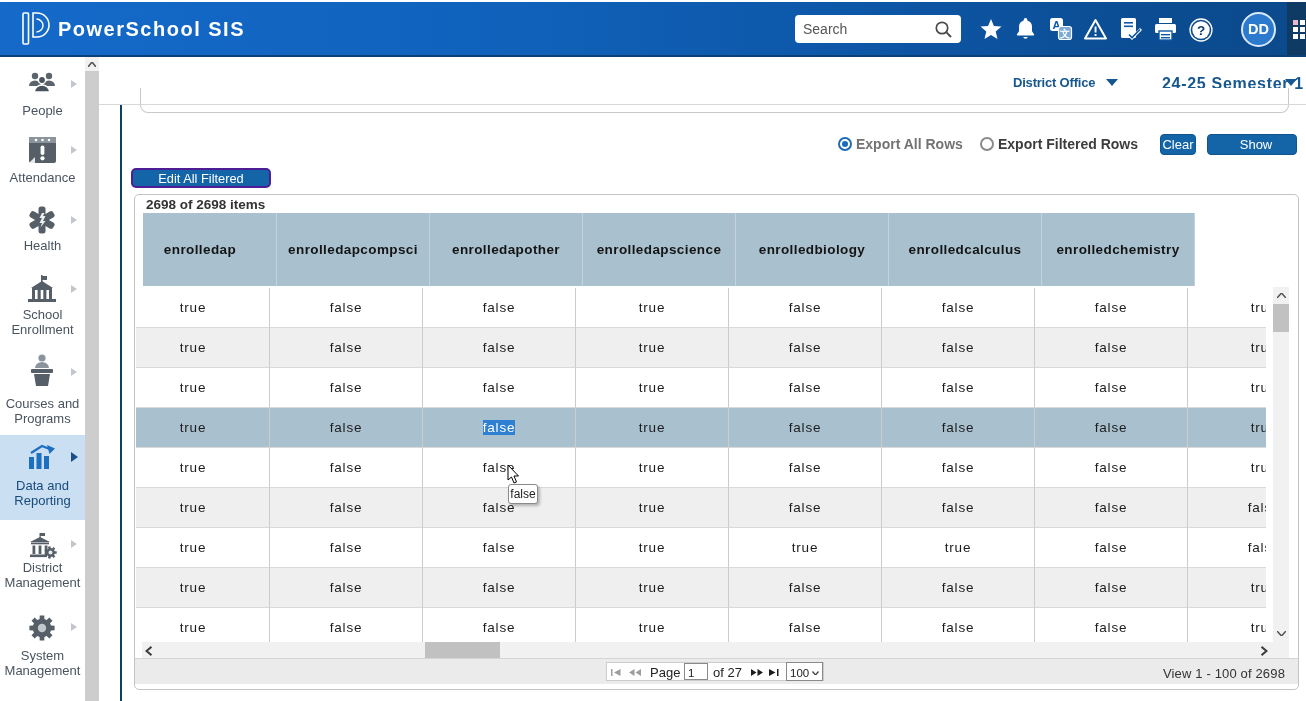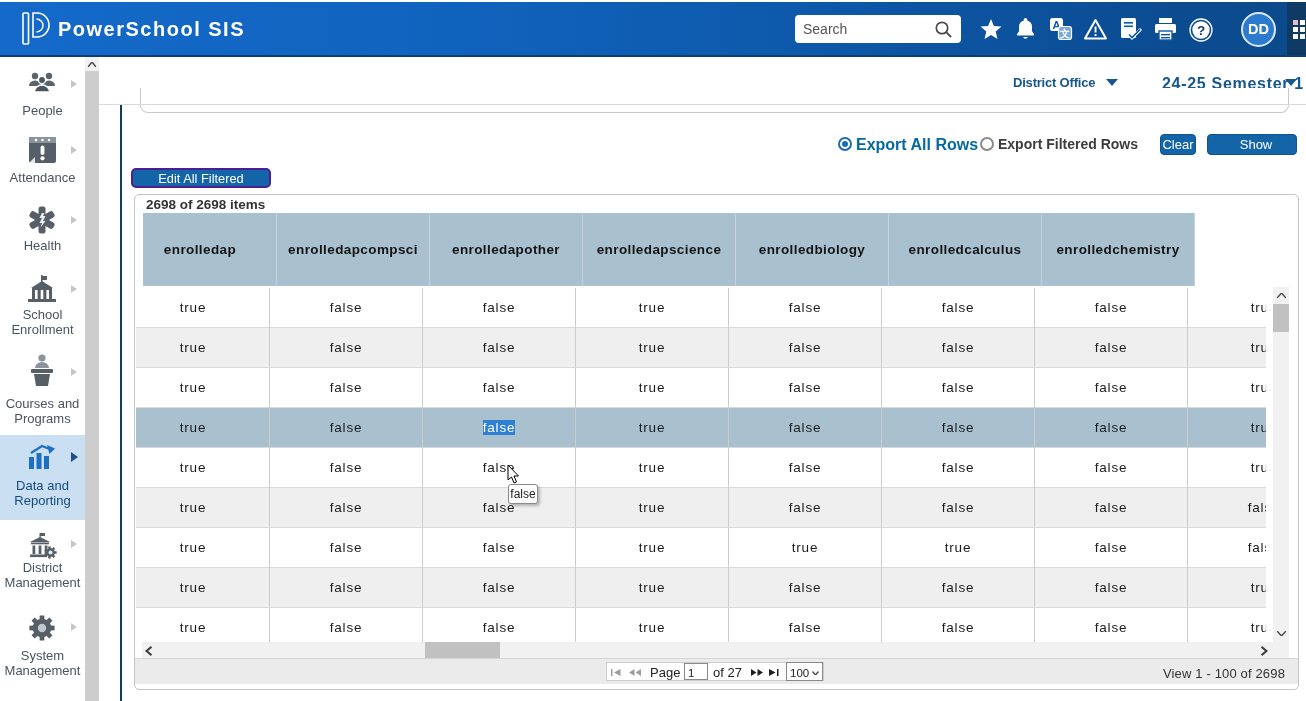--- a/index.html
+++ b/index.html
@@ -242,21 +242,21 @@
 </div>
 
 <div class="abs" style="left:120px;top:104px;width:2px;height:597px;background:#0d405e;"></div>
 
 <div class="abs" style="left:140px;top:88px;width:1149px;height:25px;background:#fff;border:1px solid #c9c9c9;border-radius:0 0 8px 8px;border-top:none;"></div>
 <div class="abs" style="left:99px;top:104px;width:1207px;height:1px;background:#d8d8d8;"></div>
 
 <div class="abs" style="left:838px;top:137px;width:14px;height:14px;border-radius:50%;border:2px solid #1b6bb5;background:#fff;">
   <div class="abs" style="left:2px;top:2px;width:6px;height:6px;border-radius:50%;background:#1b6bb5;"></div>
 </div>
-<div class="abs" style="left:856px;top:136px;font-size:16px;font-weight:bold;color:#0369a1;">Export All Rows</div>
+<div class="abs" style="left:856px;top:136px;font-size:14px;font-weight:bold;color:#737373;">Export All Rows</div>
 <div class="abs" style="left:980px;top:137px;width:14px;height:14px;border-radius:50%;border:2px solid #8a8a8a;background:#fff;"></div>
 <div class="abs" style="left:998px;top:136px;font-size:14px;font-weight:bold;color:#3c3c3c;">Export Filtered Rows</div>
 <div class="abs" style="left:1160px;top:134px;width:36px;height:21px;background:#1465a8;border:1px solid #0f548f;border-radius:4px;color:#fff;font-size:13px;text-align:center;line-height:19px;">Clear</div>
 <div class="abs" style="left:1207px;top:134px;width:90px;height:21px;background:#1465a8;border:1px solid #0f548f;border-radius:4px;color:#fff;font-size:13px;text-align:center;line-height:19px;padding-left:8px;">Show Records</div>
 
 <div class="abs" style="left:131px;top:168px;width:140px;height:20px;background:#1465a8;border:2px solid #4c1d95;border-radius:5px;color:#fff;font-size:12.8px;text-align:center;line-height:18px;">Edit All Filtered Records</div>
 
 <div class="abs" style="left:134px;top:194px;width:1165px;height:496px;background:#fff;border:1px solid #c4c4c4;border-radius:5px;"></div>
 <div class="abs" style="left:146px;top:197px;font-size:13.5px;font-weight:bold;color:#333;">2698 of 2698 items</div>
 

